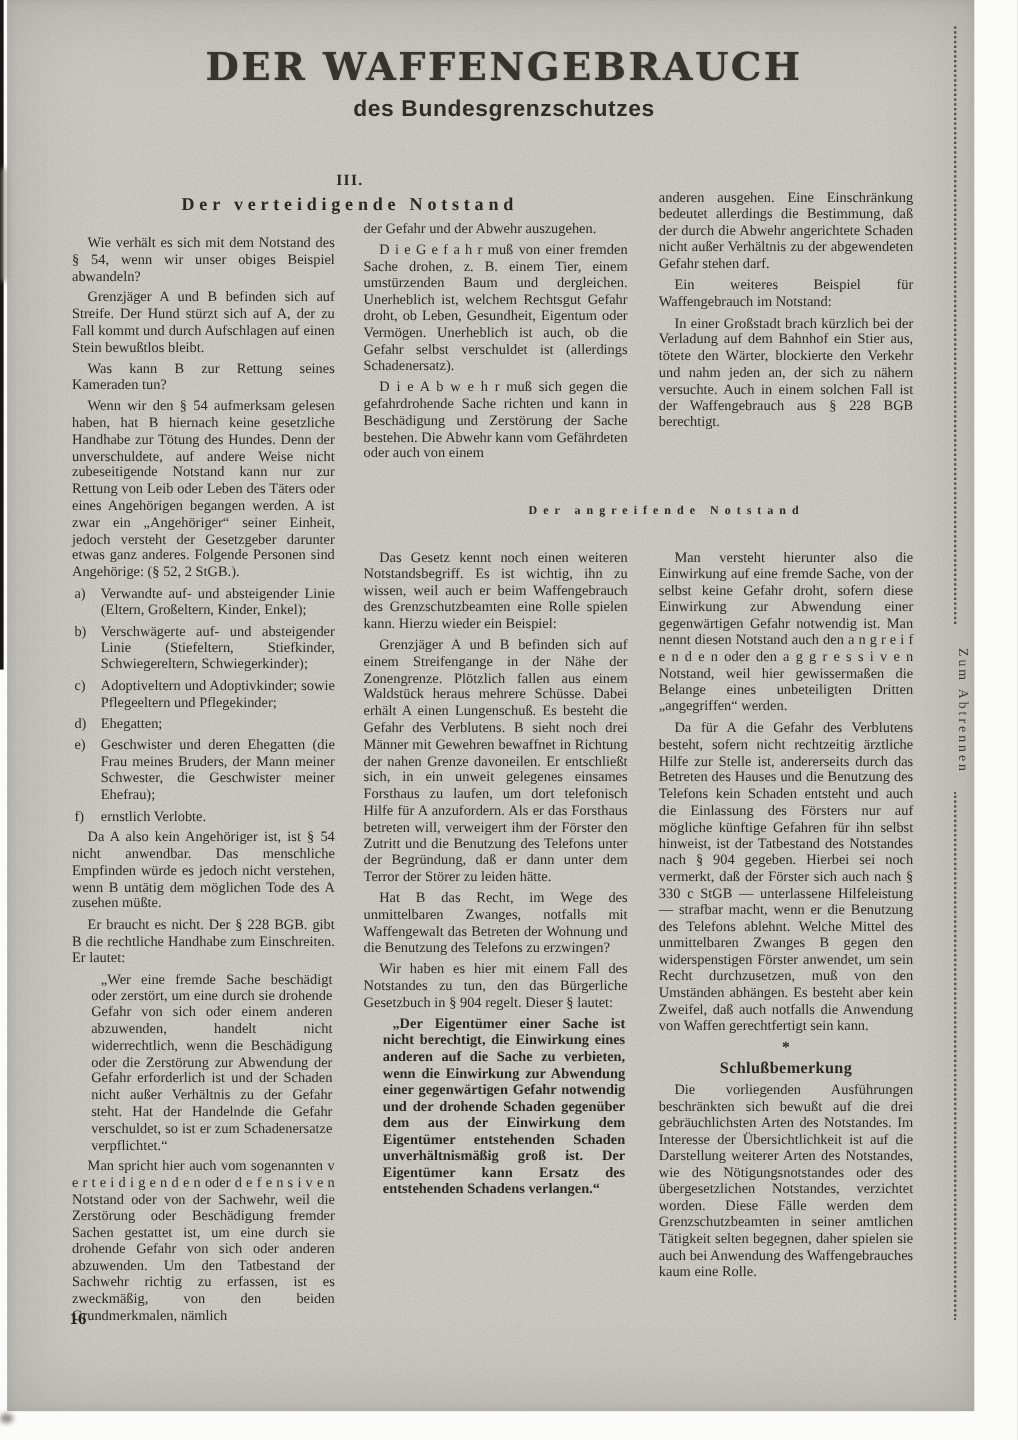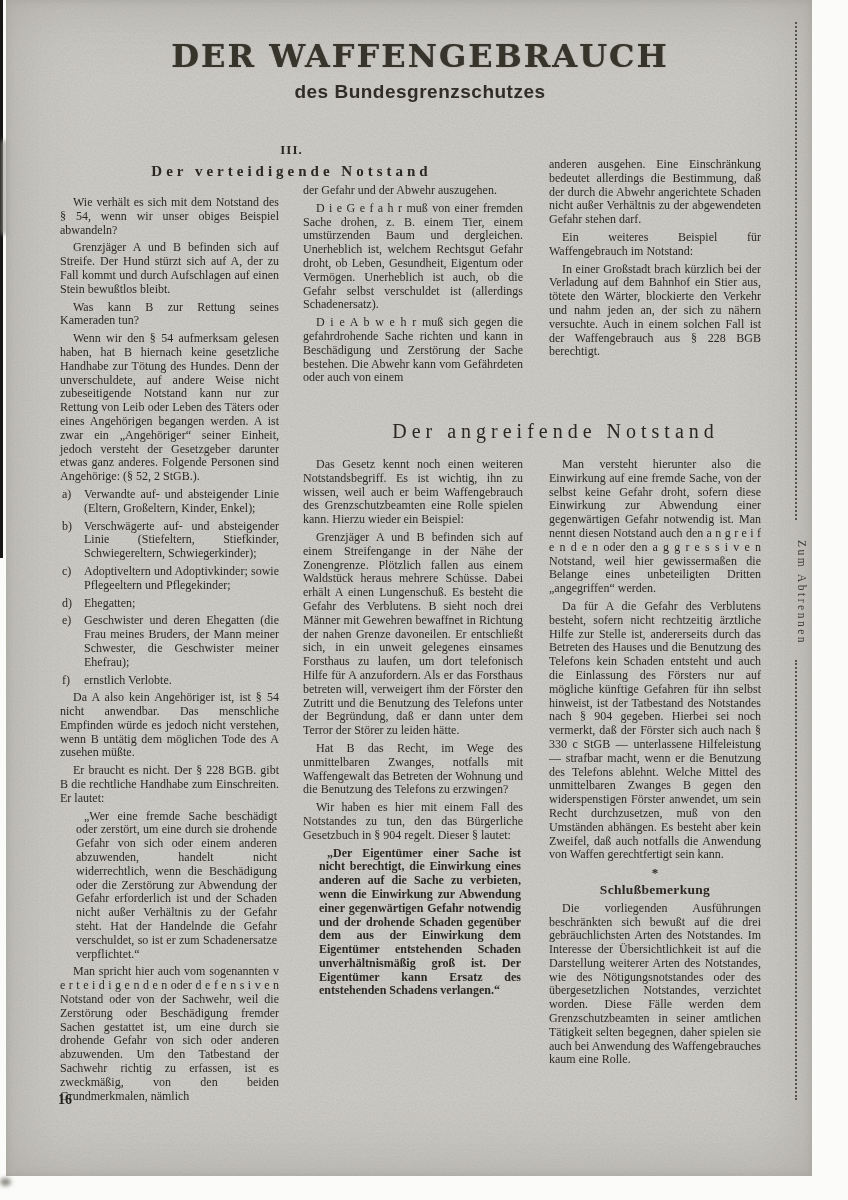--- a/index.html
+++ b/index.html
@@ -38,21 +38,21 @@
     font-family:Liberation Sans, sans-serif;font-weight:bold;
     font-size:19px;margin-top:7px;letter-spacing:.5px;color:#302d26;
   }
   .sec1{
     position:absolute;left:60px;top:142px;width:463px;text-align:center;color:#2b2822;
   }
   .sec1 .num{font-weight:bold;font-size:13px;letter-spacing:1px;}
   .sec1 .head{font-weight:bold;font-size:15px;letter-spacing:4px;margin-top:5px;}
   .sec2{
     position:absolute;left:303px;top:420px;width:505px;text-align:center;
-    font-weight:normal;font-size:20px;letter-spacing:5px;color:#2b2822;
+    font-weight:bold;font-size:10px;letter-spacing:5px;color:#2b2822;
   }
   .col{
     position:absolute;font-size:12px;line-height:13.8px;text-align:justify;
     color:#2b2822;
   }
   .col p{margin:0 0 4px 0;text-indent:13px;}
   .col p.cont{text-indent:0;}
   .col .quote{margin:3px 2px 4px 16px;text-indent:8px;}
   .col .quote.bold{font-weight:bold;}
   .list-item{display:flex;margin:0 0 4px 0;}

